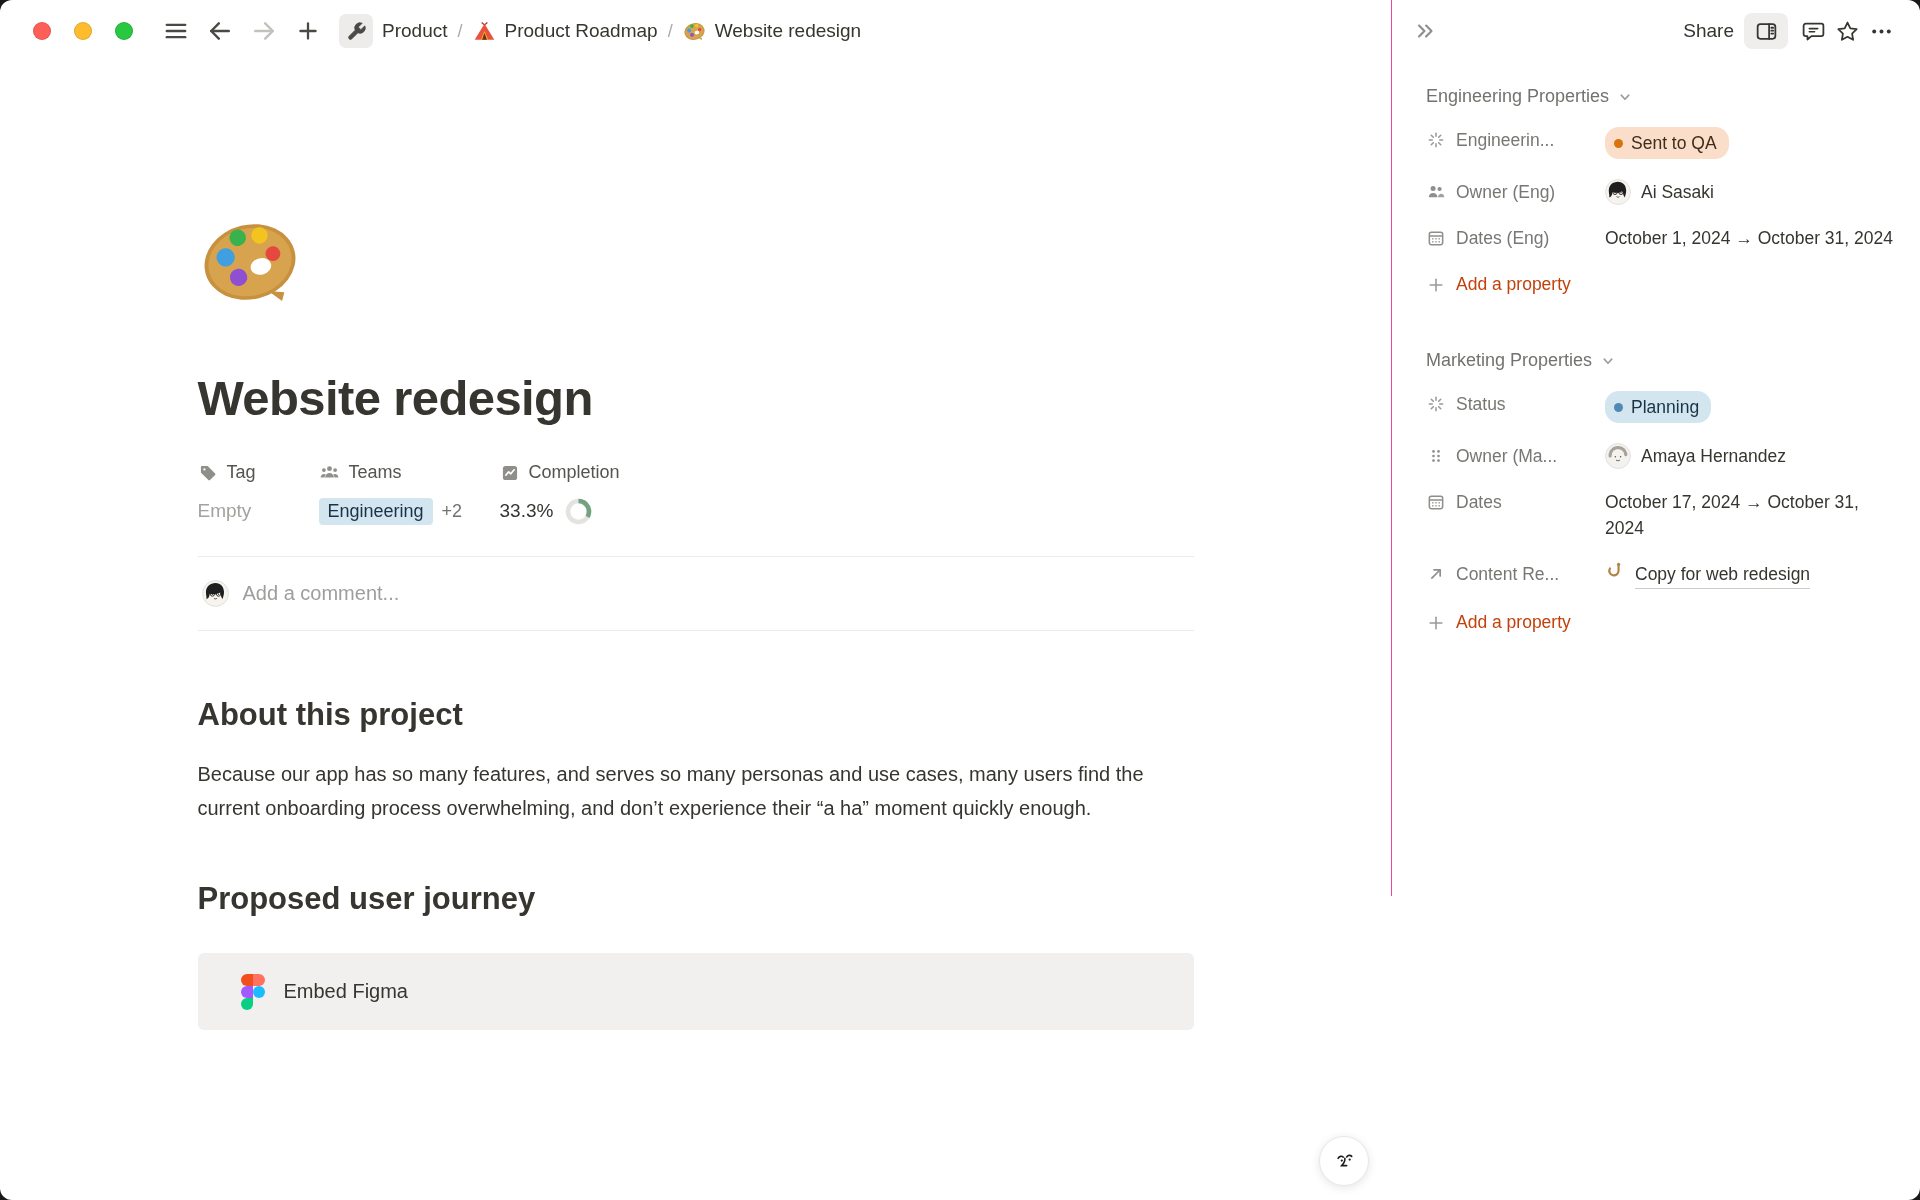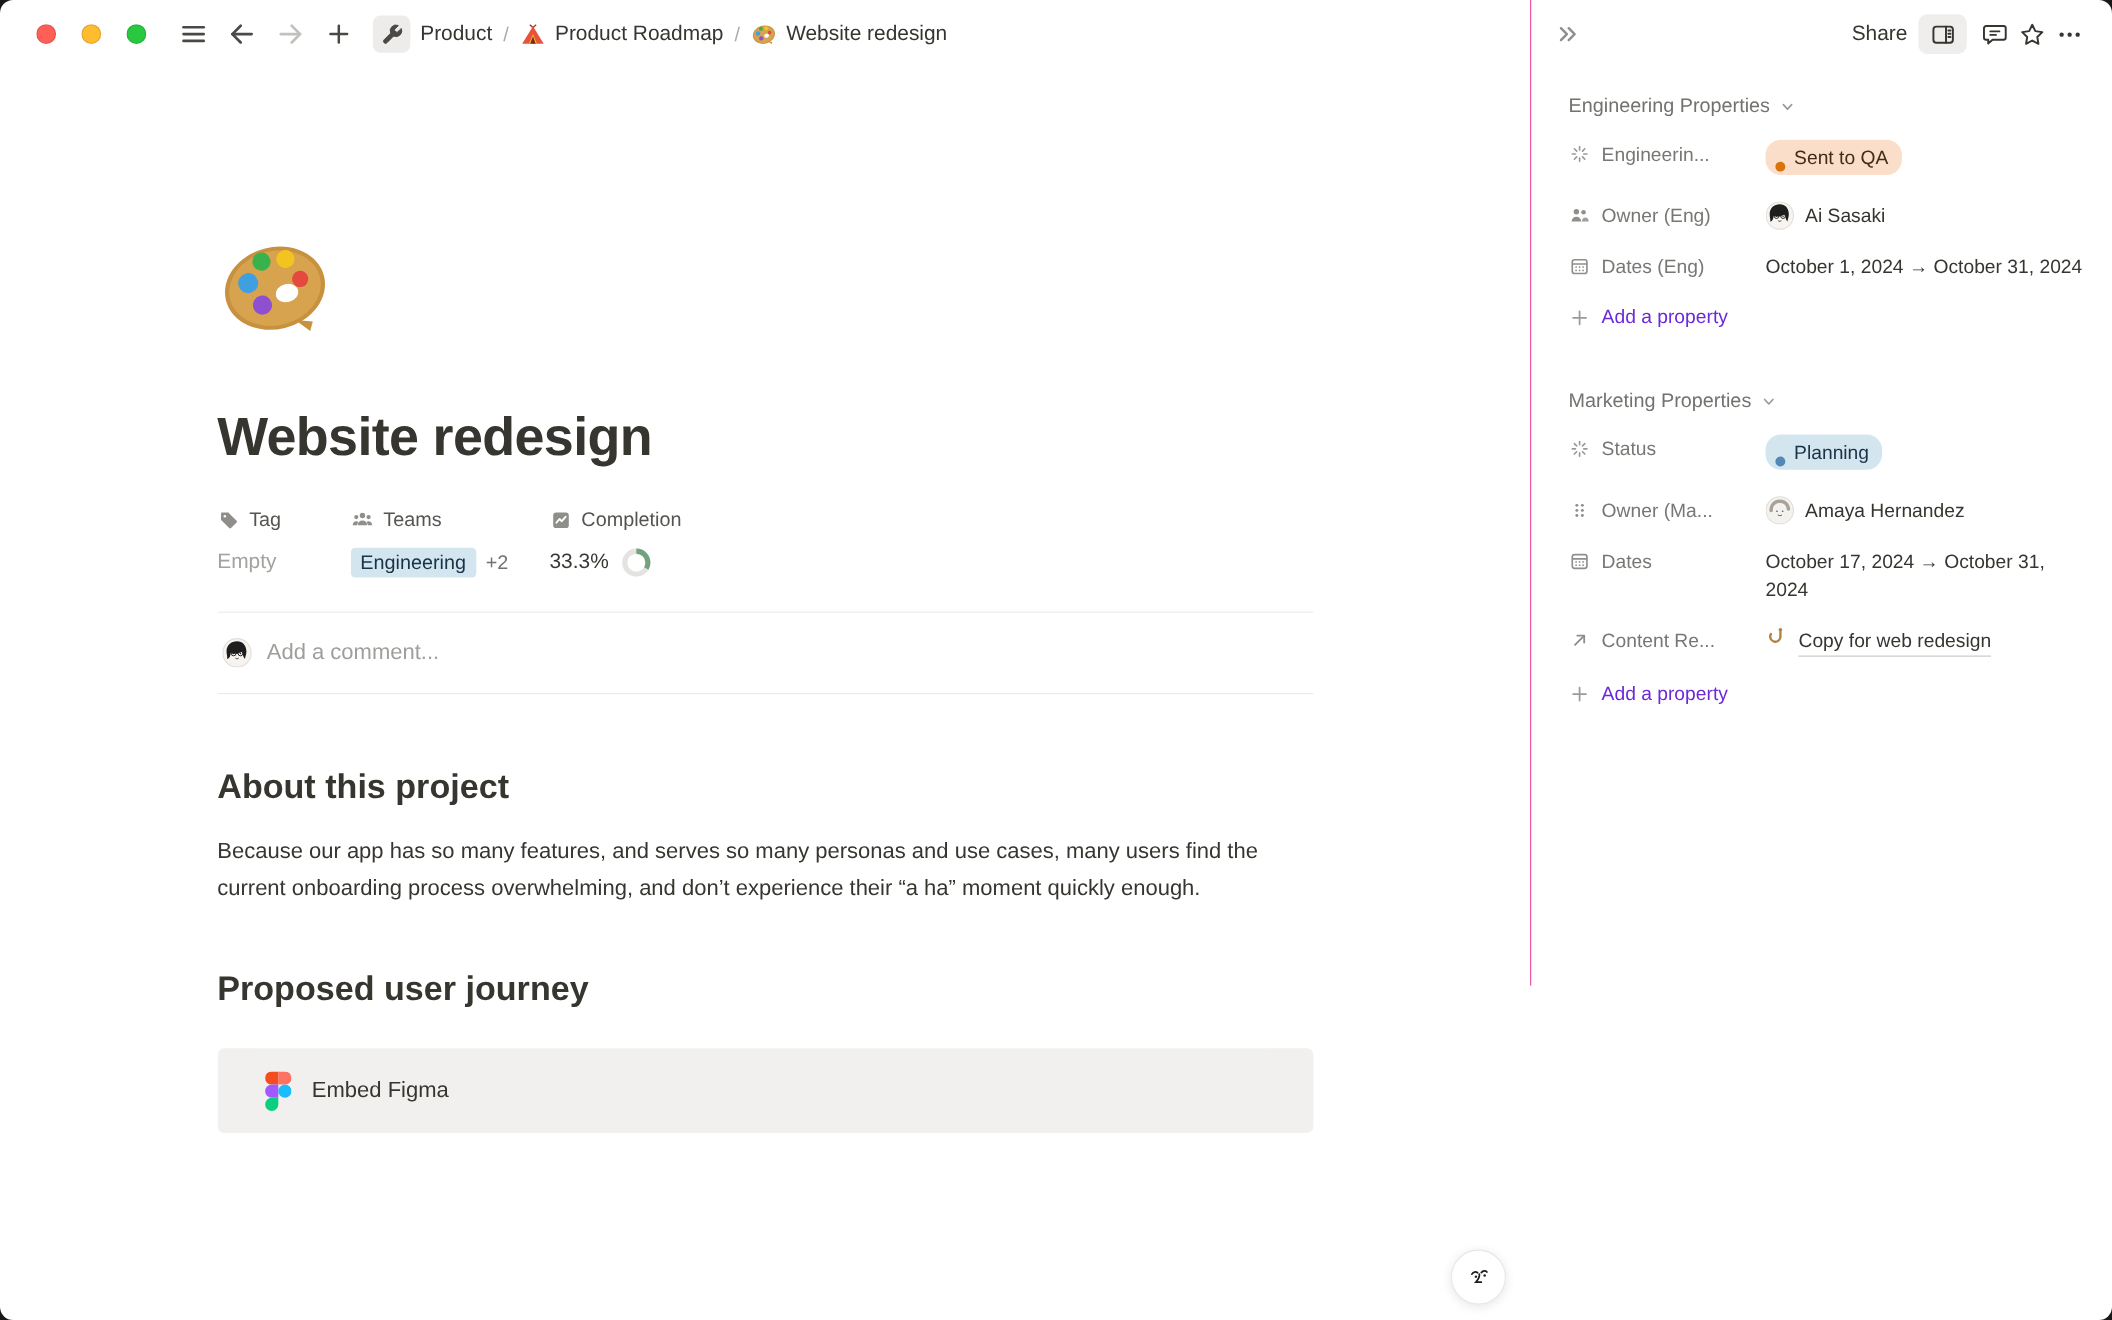--- a/index.html
+++ b/index.html
@@ -61,30 +61,30 @@
   .share-btn { font-size:19px; color:#37352F; background:none; border:none; padding:6px 10px; border-radius:6px; cursor:pointer; font-family:inherit; }
   .toggle-btn { width:44px; height:36px; border-radius:8px; background:#EFEEEC; border:none; display:flex; align-items:center; justify-content:center; cursor:pointer; margin-right:8px; }
   .sb-body { padding:24px 22px 0 34px; }
   .sec-title { display:flex; align-items:center; gap:7px; font-size:18px; font-weight:500; color:#73726E; cursor:pointer; }
   .sec-title.second { margin-top:46px; }
   .rows { margin-top:10px; }
   .prop-row { display:flex; align-items:flex-start; padding:10px 0; }
   .row-label { width:179px; flex:none; display:flex; align-items:center; gap:10px; color:#787773; font-size:17.5px; line-height:26px; cursor:pointer; }
   .row-label svg { flex:none; }
   .row-value { flex:1; font-size:17.5px; line-height:26px; color:#37352F; cursor:pointer; }
-  .pill { display:inline-flex; align-items:flex-end; gap:8px; border-radius:14px; padding:3px 12px 3px 9px; font-size:17.5px; }
+  .pill { display:inline-flex; align-items:center; gap:8px; border-radius:14px; padding:3px 12px 3px 9px; font-size:17.5px; }
   .pill .dot { width:9px; height:9px; border-radius:50%; }
   .pill.qa { background:#FADEC9; color:#402C1B; }
   .pill.qa .dot { background:#D9730D; }
   .pill.planning { background:#D3E5EF; color:#183347; }
   .pill.planning .dot { background:#5089B5; }
   .person { display:flex; align-items:center; gap:10px; }
   .link-val { display:flex; align-items:flex-start; gap:9px; font-weight:500; }
   .link-text { border-bottom:1.5px solid rgba(55,53,47,0.25); padding-bottom:1px; }
-  .add-prop { display:flex; align-items:center; gap:10px; color:#6d28d9; font-size:17.5px; padding:9px 0; margin-top:4px; cursor:pointer; }
+  .add-prop { display:flex; align-items:center; gap:10px; color:#c2410c; font-size:17.5px; padding:9px 0; margin-top:4px; cursor:pointer; }
 </style>
 </head>
 <body>
 
 <svg width="0" height="0" style="position:absolute" aria-hidden="true">
   <defs>
     <symbol id="i-palette" viewBox="0 0 24 24">
       <g transform="rotate(-14 12 12)">
         <ellipse cx="12" cy="12" rx="10.6" ry="8.6" fill="#C8913F"></ellipse>
         <ellipse cx="12" cy="12" rx="9.7" ry="7.8" fill="#D7A34E"></ellipse>

